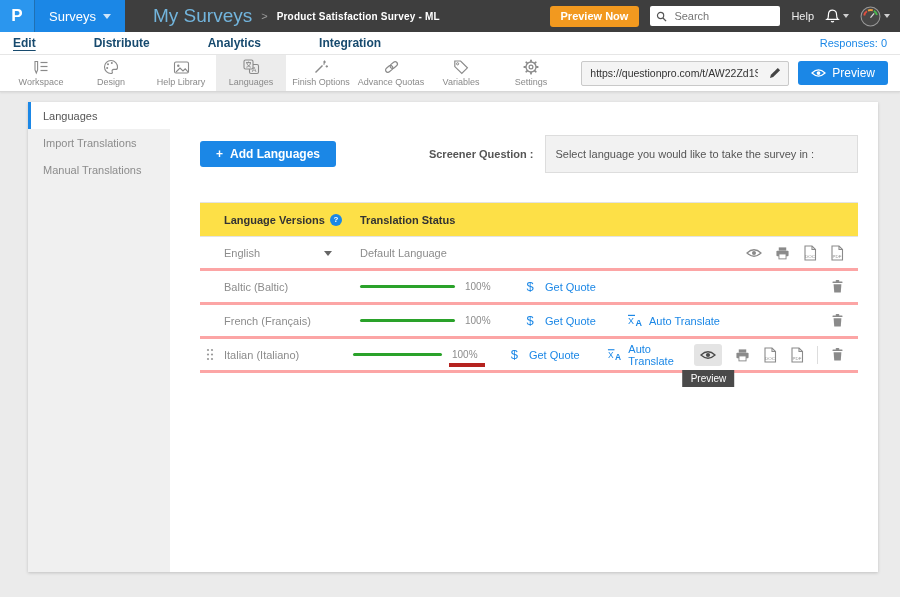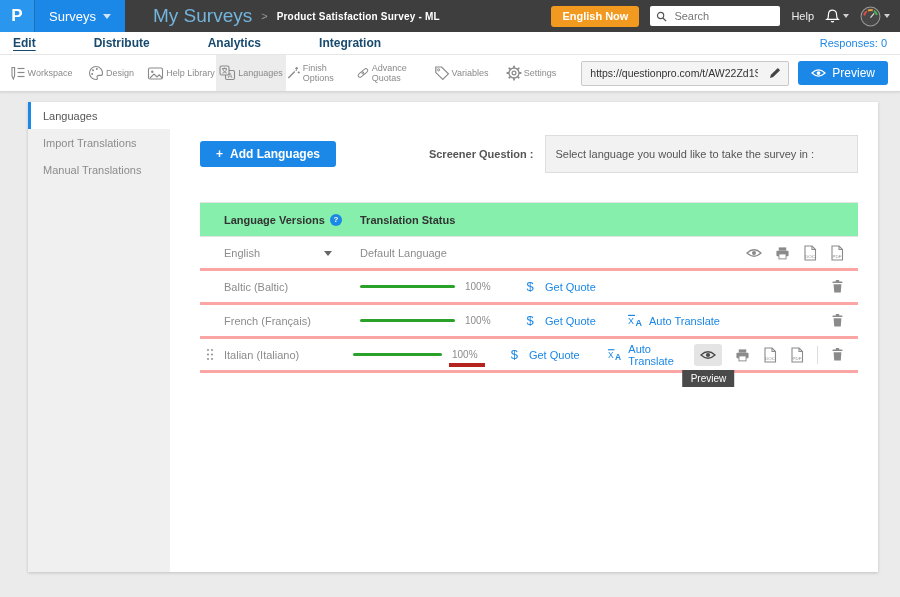--- a/index.html
+++ b/index.html
@@ -28,21 +28,21 @@
   .caret-sm{width:0;height:0;border-left:3.5px solid transparent;border-right:3.5px solid transparent;border-top:4px solid #cfcfcf;}
   
   .tab-bar{height:22px;background:#fff;display:flex;align-items:center;border-bottom:1px solid #e6e6e6;position:relative;z-index:20;gap:32px;}
   .tab{font-size:12px;font-weight:bold;color:#174a6e;padding:0 0 0 0;margin-left:26px;cursor:pointer;}
   .tab:first-child{margin-left:13px;}
   .tab.active{text-decoration:underline;text-underline-offset:3px;}
   .responses{margin-left:auto;margin-right:13px;font-size:11px;color:#1b87e6;}
   
   .toolbar{height:36px;background:#fff;display:flex;align-items:stretch;border-bottom:1px solid #d7d7d7;
            box-shadow:0 1px 2px rgba(0,0,0,.08);position:relative;z-index:10;padding-left:6px;}
-  .tool-item{width:70px;display:flex;flex-direction:row;align-items:center;justify-content:center;gap:2px;
+  .tool-item{width:70px;display:flex;flex-direction:column;align-items:center;justify-content:center;gap:2px;
              color:#8a8a8a;font-size:9px;cursor:pointer;}
   .tool-item svg{display:block;}
   .tool-item.active{background:#ececec;}
   .toolbar-right{margin-left:auto;display:flex;align-items:center;gap:9px;padding-right:12px;}
   .url-box{display:flex;align-items:center;background:#f4f4f4;border:1px solid #c9c9c9;border-radius:2px;height:23px;overflow:hidden;}
   .url-box input{border:none;outline:none;background:transparent;font-size:10.5px;color:#333;width:168px;padding:0 4px 0 8px;font-family:"Liberation Sans",sans-serif;}
   .url-edit{width:26px;height:23px;display:flex;align-items:center;justify-content:center;cursor:pointer;}
   .preview-btn{background:#1b87e6;border:none;border-radius:3px;color:#fff;height:24px;padding:0 13px;
                font-size:12px;display:flex;align-items:center;gap:6px;cursor:pointer;font-family:"Liberation Sans",sans-serif;}
   
@@ -56,21 +56,21 @@
   .main{flex:1;padding:33px 35px 0 30px;box-sizing:border-box;}
   .top-row{display:flex;align-items:center;justify-content:space-between;}
   .add-lang-btn{background:#1b87e6;border:none;border-radius:3px;color:#fff;height:26px;padding:0 16px;
                 font-size:12px;font-weight:bold;display:flex;align-items:center;gap:7px;cursor:pointer;font-family:"Liberation Sans",sans-serif;}
   .screener-group{display:flex;align-items:center;gap:12px;justify-content:space-between;}
   .screener-label{font-size:11px;font-weight:bold;color:#555;}
   .screener-select{width:313px;height:38px;background:#f2f2f2;border:1px solid #ddd;display:flex;align-items:center;
                    padding-left:9px;font-size:11px;color:#555;box-sizing:border-box;cursor:pointer;}
   
   .lang-table{margin-top:29px;}
-  .t-head{height:33px;background:#86efac;border-top:1px solid #e3e3e3;border-bottom:1px solid #e3e3e3;
+  .t-head{height:33px;background:#fde047;border-top:1px solid #e3e3e3;border-bottom:1px solid #e3e3e3;
           display:flex;align-items:center;font-size:11px;font-weight:bold;color:#333;}
   .col-lang{width:160px;padding-left:24px;box-sizing:border-box;display:flex;align-items:center;position:relative;}
   .q-circle{width:12px;height:12px;border-radius:50%;background:#1b87e6;color:#fff;font-size:8px;font-weight:bold;
             display:inline-flex;align-items:center;justify-content:center;margin-left:5px;cursor:pointer;}
   .t-row{height:31px;display:flex;align-items:center;border-bottom:3px solid #fca5a5;font-size:11px;color:#8c8c8c;}
   .col-status{display:flex;align-items:center;}
   .select-caret{width:0;height:0;border-left:4px solid transparent;border-right:4px solid transparent;
                 border-top:5px solid #666;position:absolute;right:28px;top:50%;margin-top:-2px;cursor:pointer;}
   .bar{width:95px;height:3px;border-radius:2px;background:#2aa22a;}
   .pct{margin-left:10px;width:34px;font-size:10px;color:#8c8c8c;position:relative;}
@@ -94,21 +94,21 @@
       <span>P</span>
     </div>
   <div class="app-menu">
     <span>Surveys</span>
     <span class="caret-down"></span>
   </div>
   <span class="breadcrumb">My Surveys</span>
   <span class="crumb-sep">&gt;</span>
   <span class="survey-title">Product Satisfaction Survey - ML</span>
   <div class="nav-right">
-    <button class="upgrade-btn">English Now</button>
+    <button class="upgrade-btn">Preview Now</button>
     <div class="search-box">
       <svg width="11" height="11" viewBox="0 0 12 12">
           <circle cx="5" cy="5" r="3.4" fill="none" stroke="#555" stroke-width="1.3"></circle>
           <line x1="7.6" y1="7.6" x2="11" y2="11" stroke="#555" stroke-width="1.4"></line>
         </svg>
       <input type="text" placeholder="Search" style="">
     </div>
     <span class="help-label">Help</span>
     <div class="bell-wrap">
       <svg width="15" height="15" viewBox="0 0 14 14">

